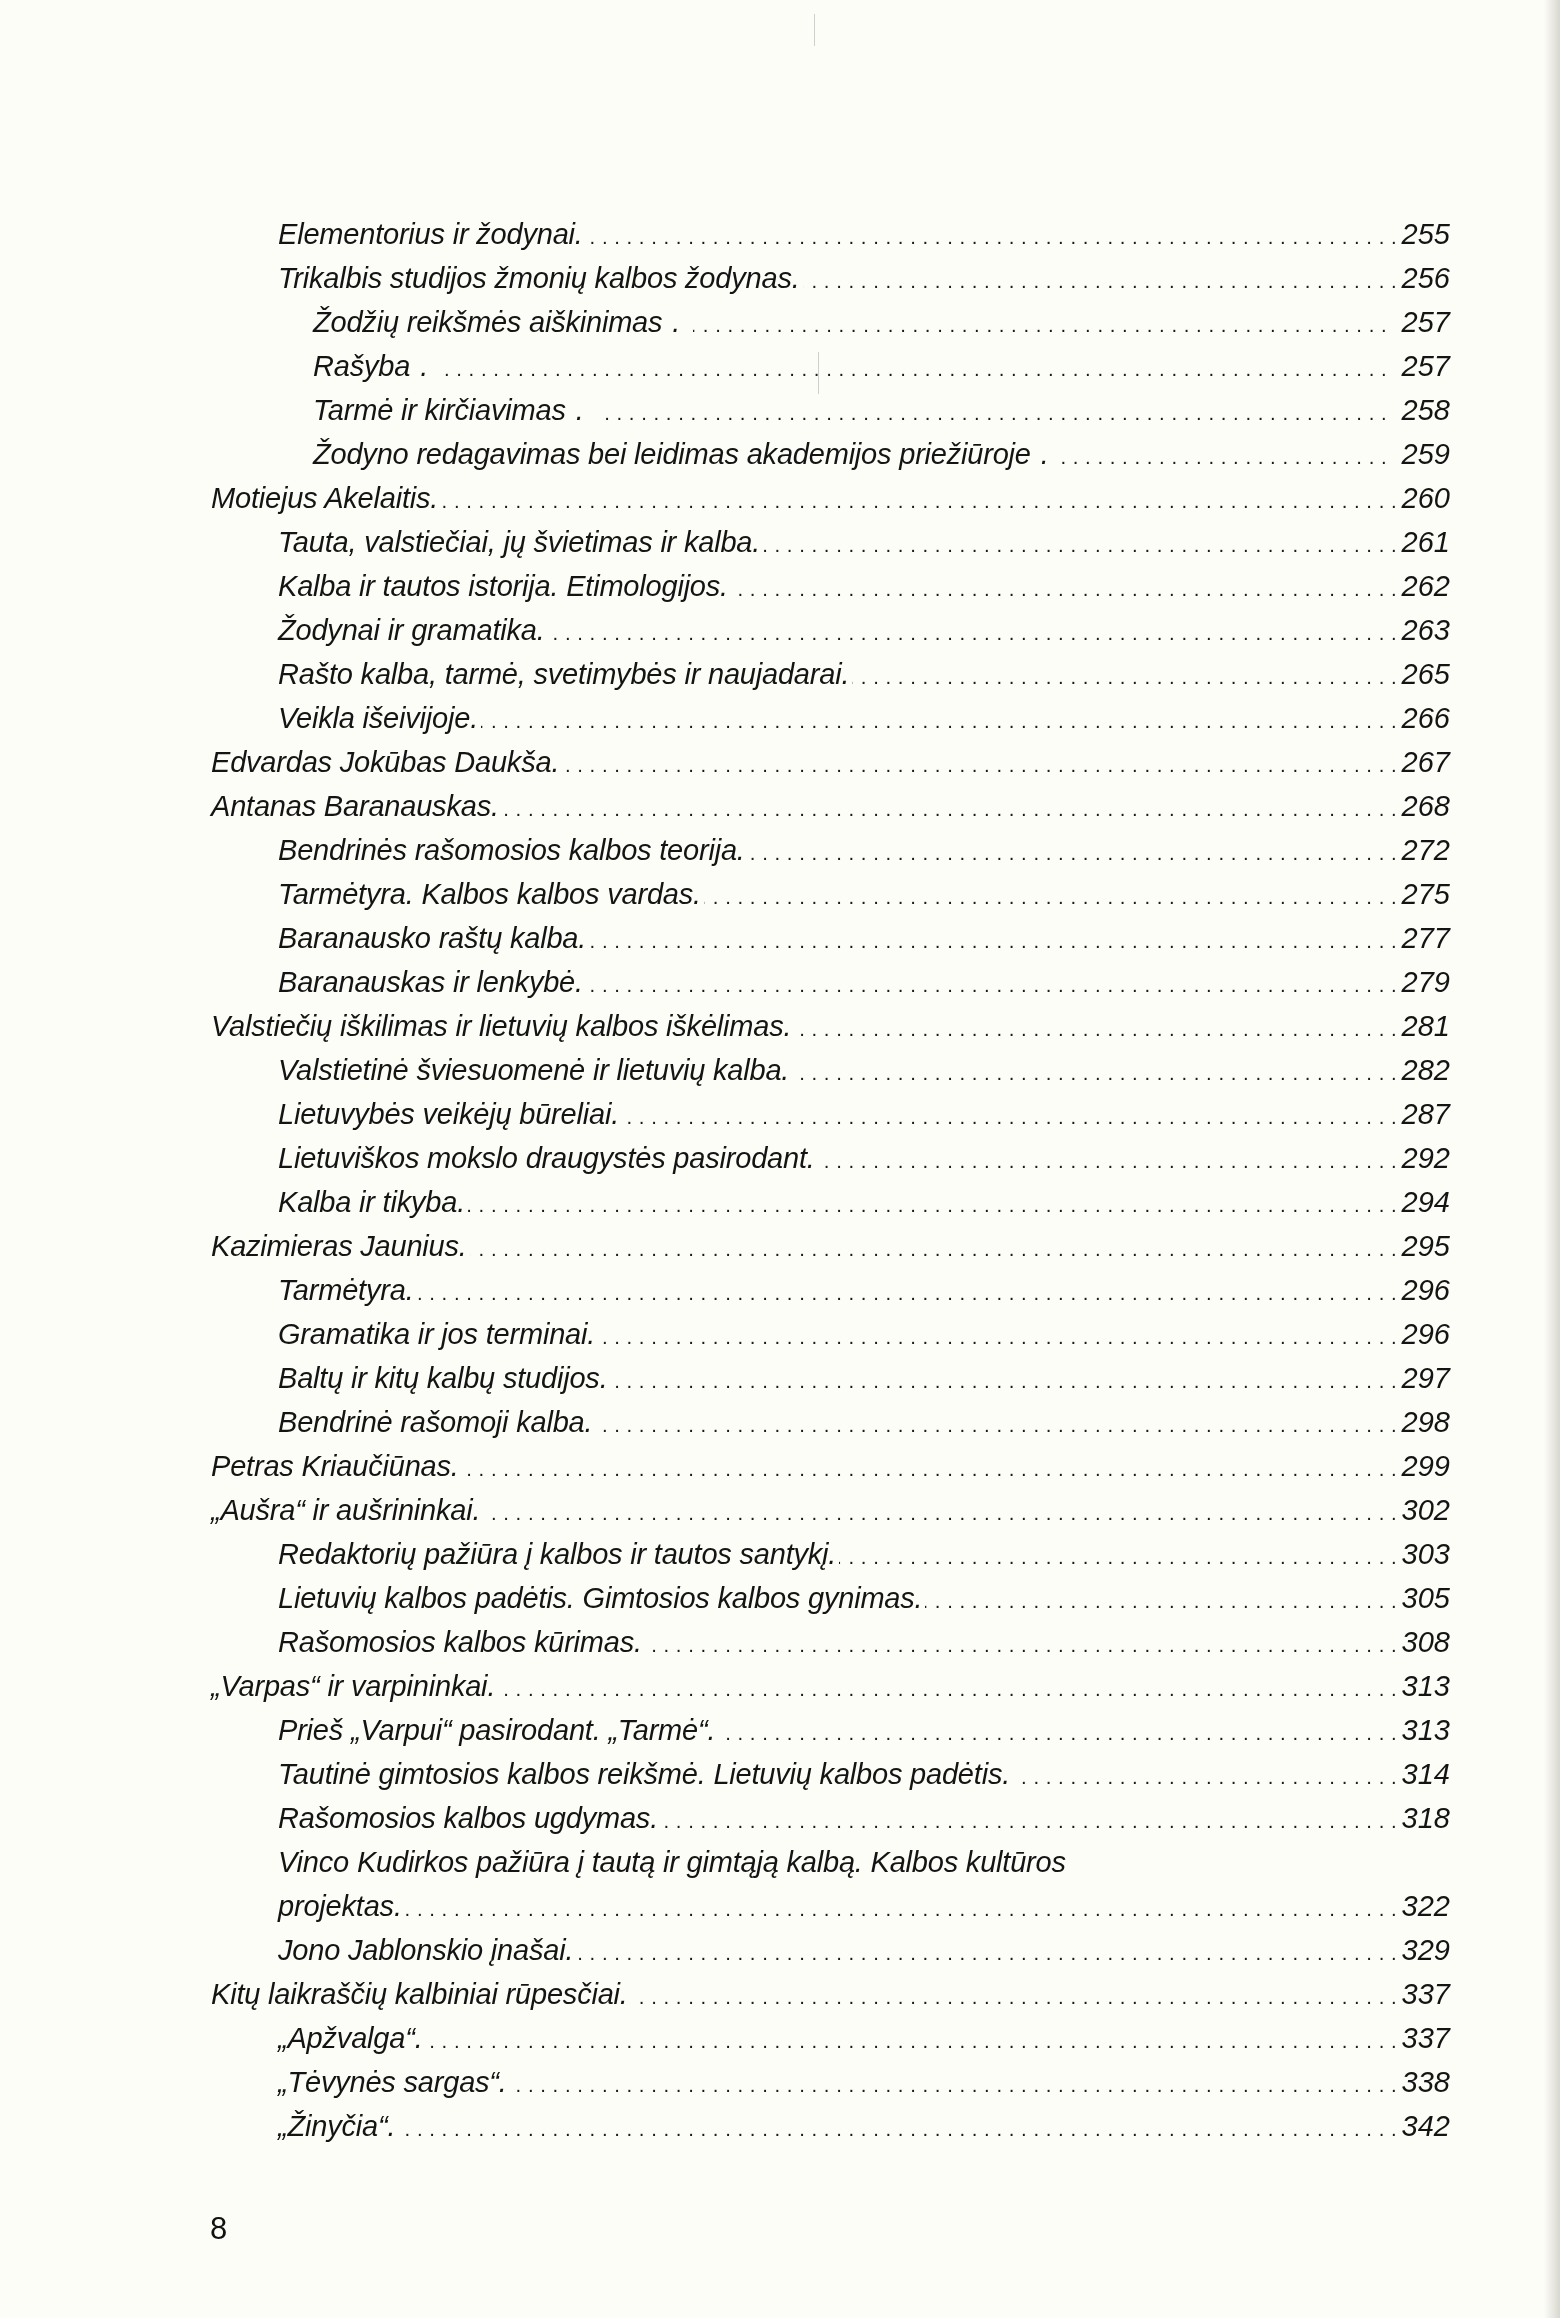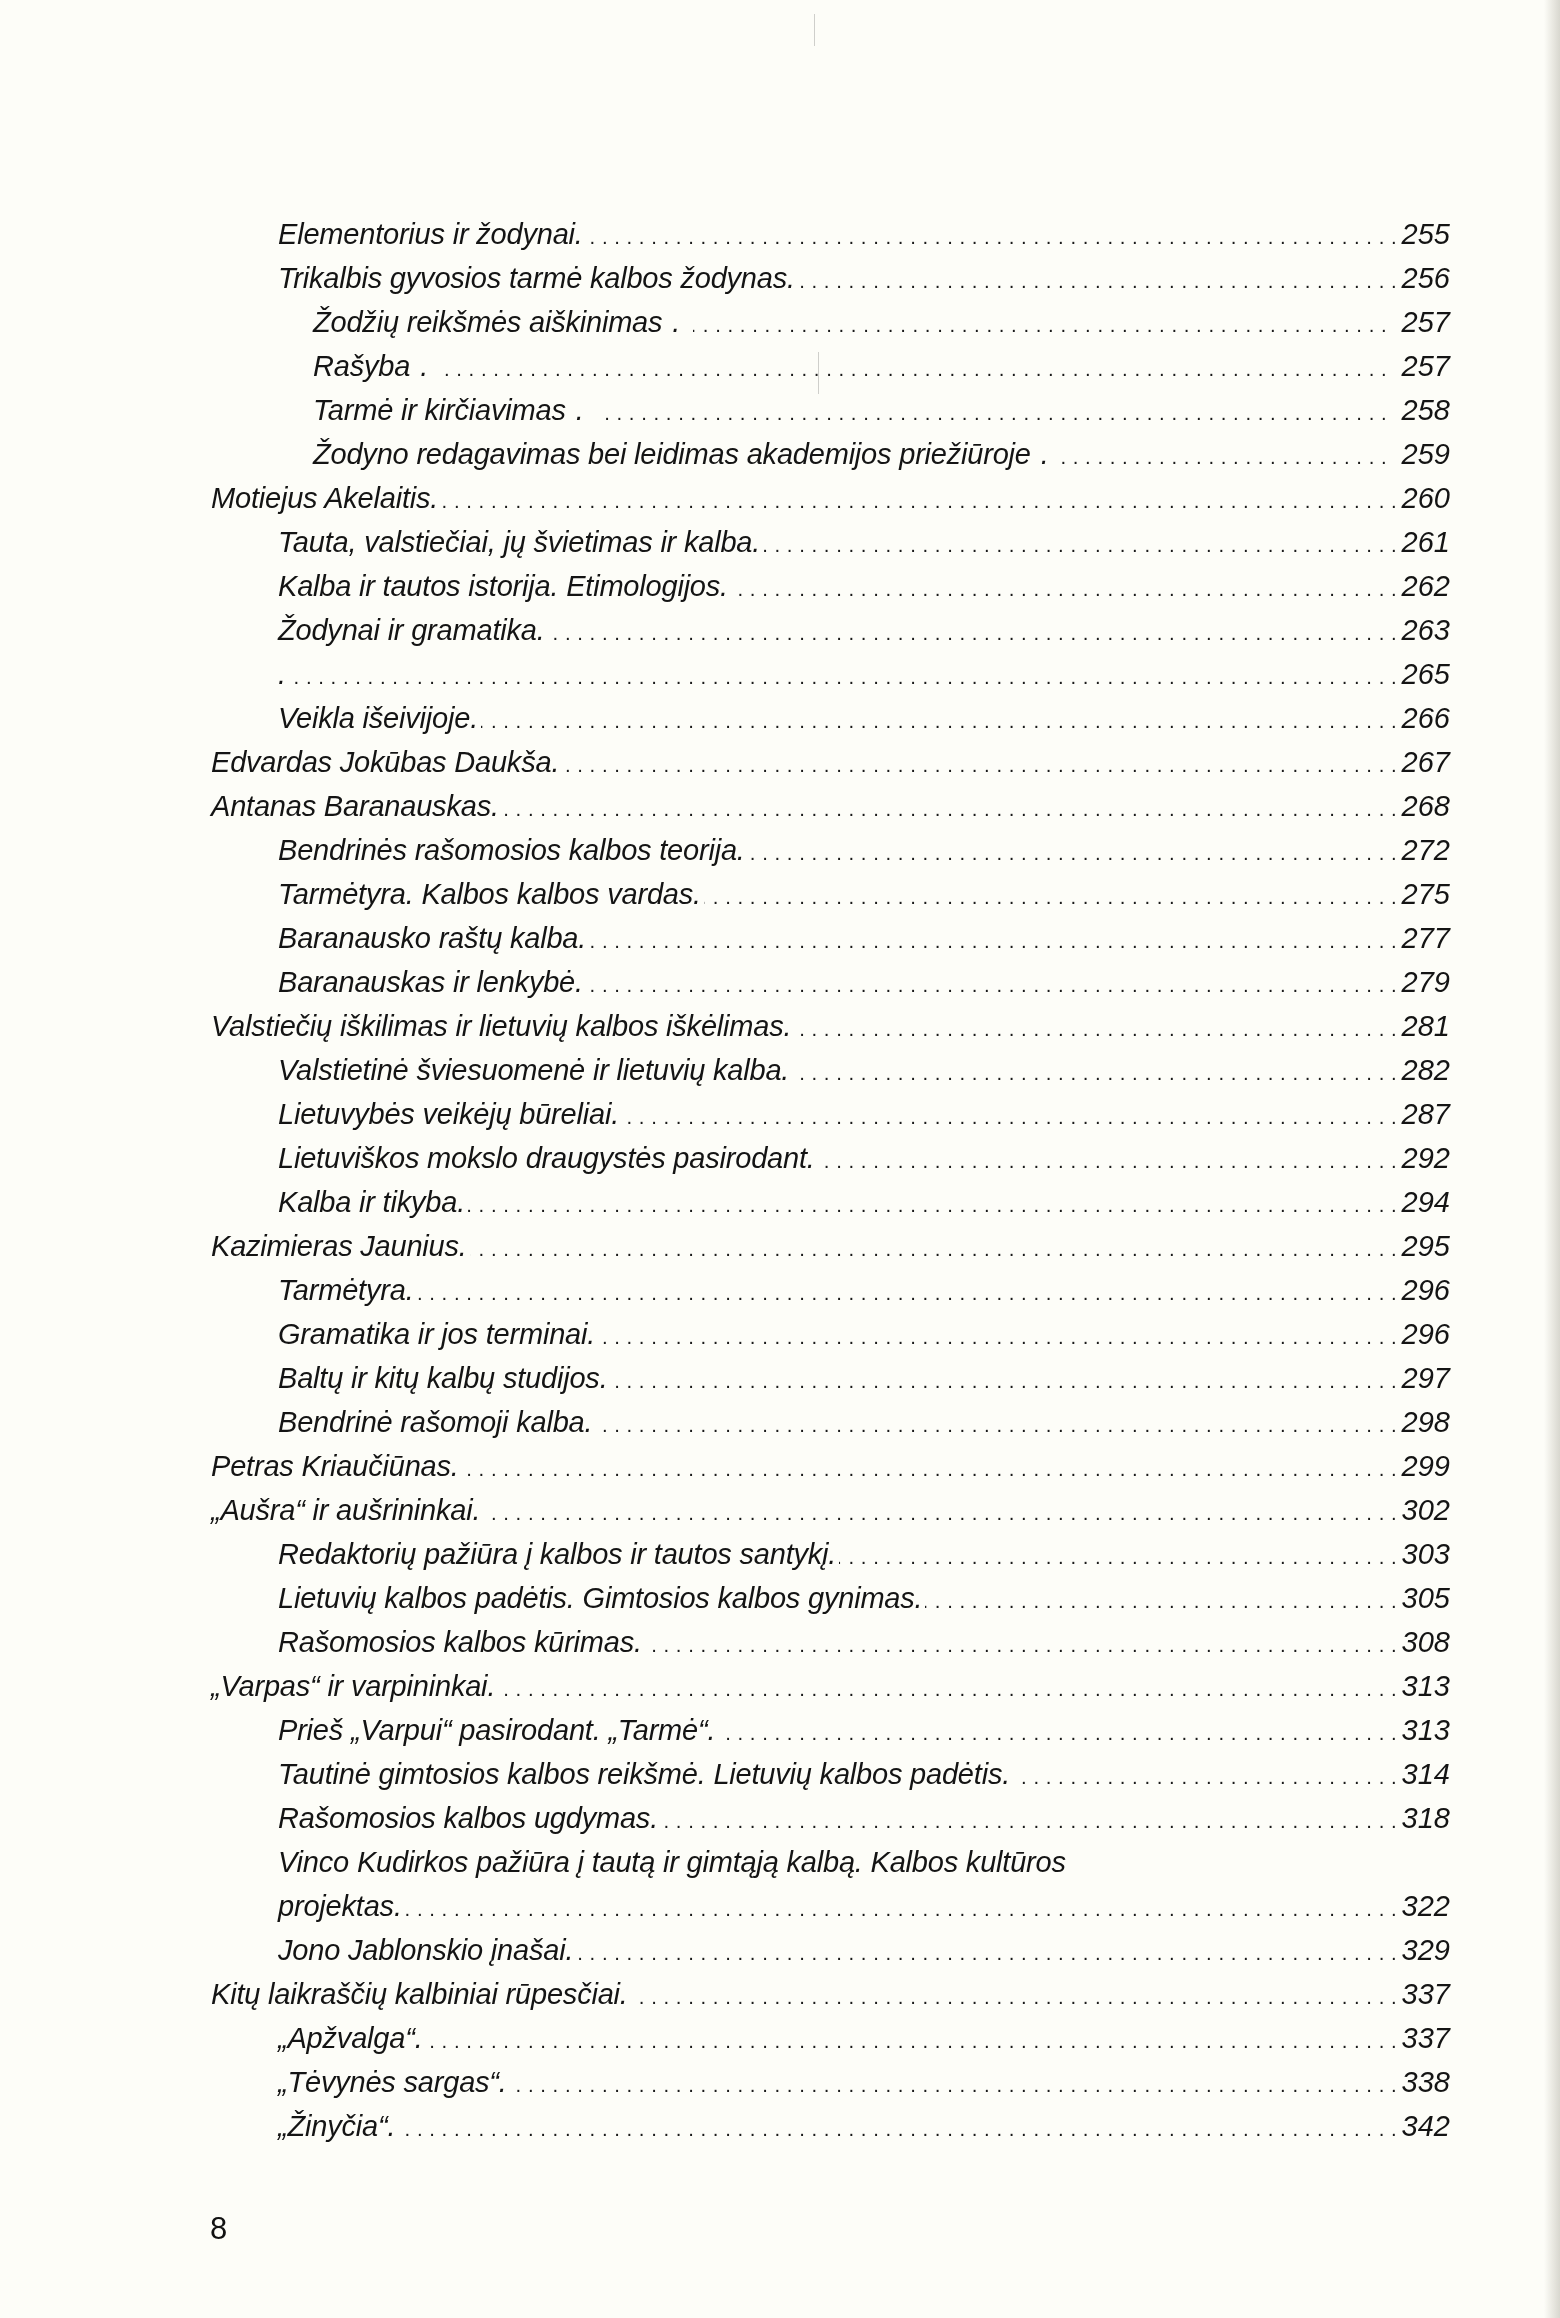--- a/index.html
+++ b/index.html
@@ -92,21 +92,21 @@
 
 <div class="toc" id="toc">
 
 <div class="toc-line level-1">
       <span class="toc-title">Elementorius ir žodynai</span>
       <span class="toc-title-period">.</span>
       <span class="toc-leader"></span>
       <span class="toc-page">255</span>
     </div>
     <div class="toc-line level-1">
-      <span class="toc-title">Trikalbis gyvosios tarmė kalbos žodynas</span>
+      <span class="toc-title">Trikalbis studijos žmonių kalbos žodynas</span>
       <span class="toc-title-period">.</span>
       <span class="toc-leader"></span>
       <span class="toc-page">256</span>
     </div>
     <div class="toc-line level-2">
       <span class="toc-title">Žodžių reikšmės aiškinimas</span>
       <span class="toc-title-period">.</span>
       <span class="toc-leader"></span>
       <span class="toc-page">257</span>
     </div>
@@ -146,20 +146,21 @@
       <span class="toc-leader"></span>
       <span class="toc-page">262</span>
     </div>
     <div class="toc-line level-1">
       <span class="toc-title">Žodynai ir gramatika</span>
       <span class="toc-title-period">.</span>
       <span class="toc-leader"></span>
       <span class="toc-page">263</span>
     </div>
     <div class="toc-line level-1">
+      <span class="toc-title">Rašto kalba, tarmė, svetimybės ir naujadarai</span>
       <span class="toc-title-period">.</span>
       <span class="toc-leader"></span>
       <span class="toc-page">265</span>
     </div>
     <div class="toc-line level-1">
       <span class="toc-title">Veikla išeivijoje</span>
       <span class="toc-title-period">.</span>
       <span class="toc-leader"></span>
       <span class="toc-page">266</span>
     </div>

